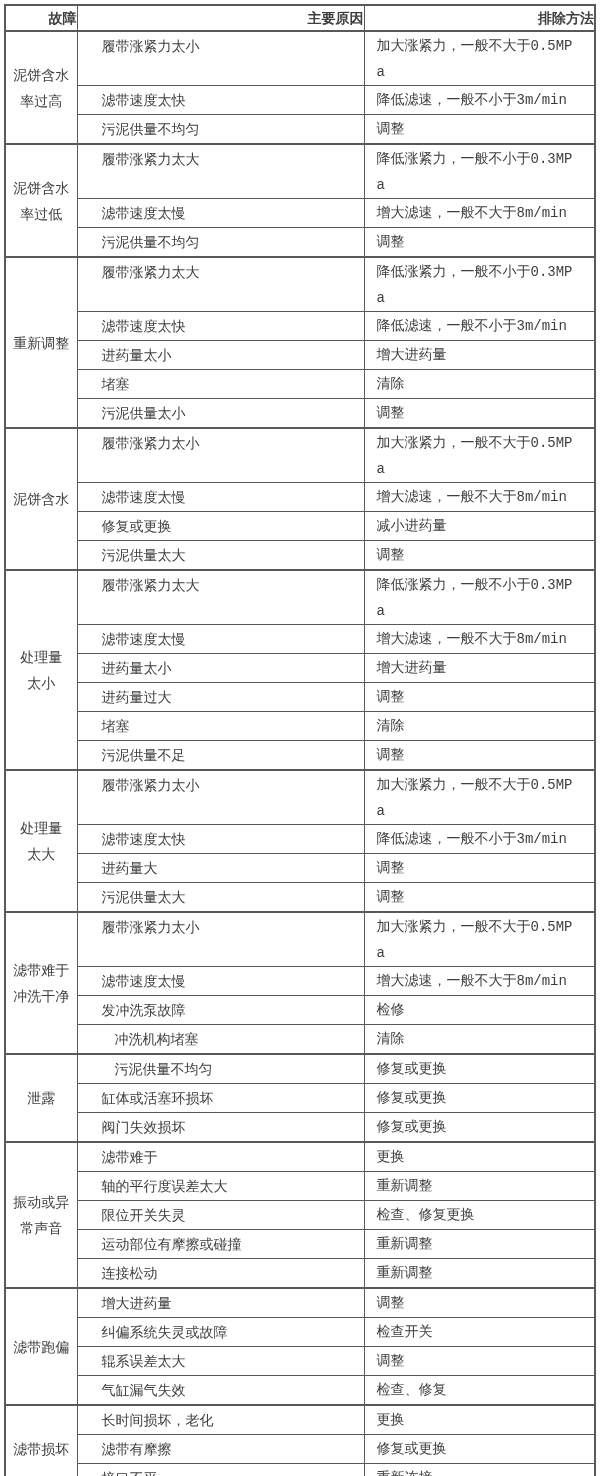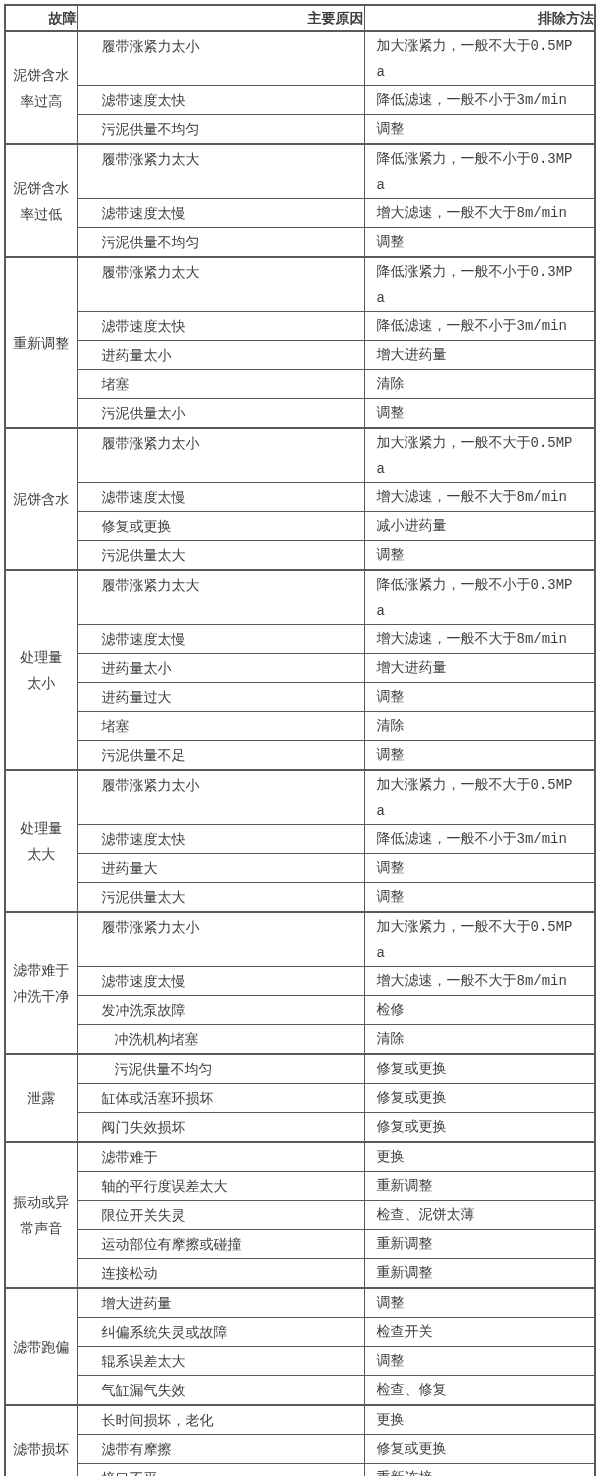--- a/index.html
+++ b/index.html
@@ -226,21 +226,21 @@
 常声音</td>
         <td class="cause">滤带难于</td>
         <td class="method">更换</td>
       </tr>
       <tr>
         <td class="cause">轴的平行度误差太大</td>
         <td class="method">重新调整</td>
       </tr>
       <tr>
         <td class="cause">限位开关失灵</td>
-        <td class="method">检查、泥饼太薄</td>
+        <td class="method">检查、修复更换</td>
       </tr>
       <tr>
         <td class="cause">运动部位有摩擦或碰撞</td>
         <td class="method">重新调整</td>
       </tr>
       <tr>
         <td class="cause">连接松动</td>
         <td class="method">重新调整</td>
       </tr>
       <tr class="section-start">

